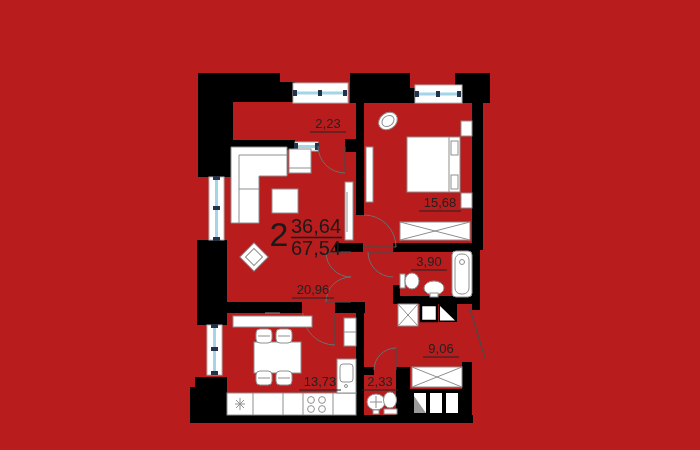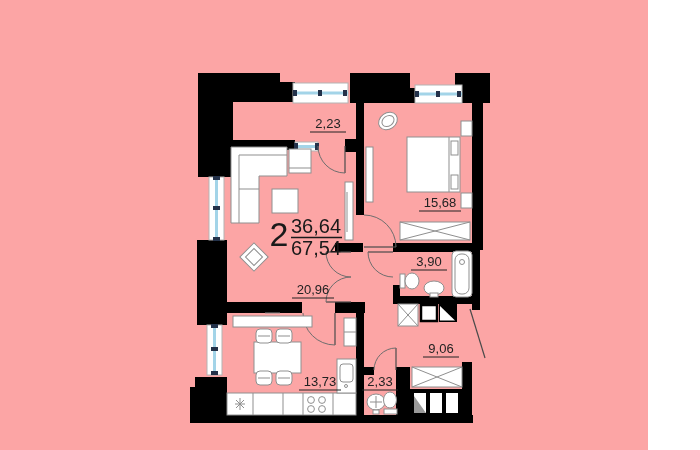--- a/index.html
+++ b/index.html
@@ -1,16 +1,16 @@
 <!DOCTYPE html>
 <html><head>
 <meta charset="utf-8">
 <style>
   html,body{margin:0;padding:0;background:#ffffff;width:700px;height:450px;overflow:hidden;}
-  #stage{position:relative;width:648px;height:450px;background:#fca5a5;}
+  #stage{position:relative;width:700px;height:450px;background:#b91c1c;}
   svg{display:block;font-family:"Liberation Sans",sans-serif;}
   .wall{fill:#000;stroke:none;}
   .winband{fill:#fff;stroke:#b3b3b3;stroke-width:1;}
   .glass{stroke:#a3d4e8;stroke-width:3;fill:none;}
   .tick{fill:#24324a;stroke:none;}
   .furn{fill:#fff;stroke:#8f8f8f;stroke-width:1;}
   .furnline{fill:none;stroke:#8f8f8f;stroke-width:1;}
   .door{fill:none;stroke:#6e6e6e;stroke-width:1;}
   .leaf{stroke:#4a4a4a;stroke-width:1.2;}
   .area-label{fill:#222;font-size:13px;text-anchor:middle;}

